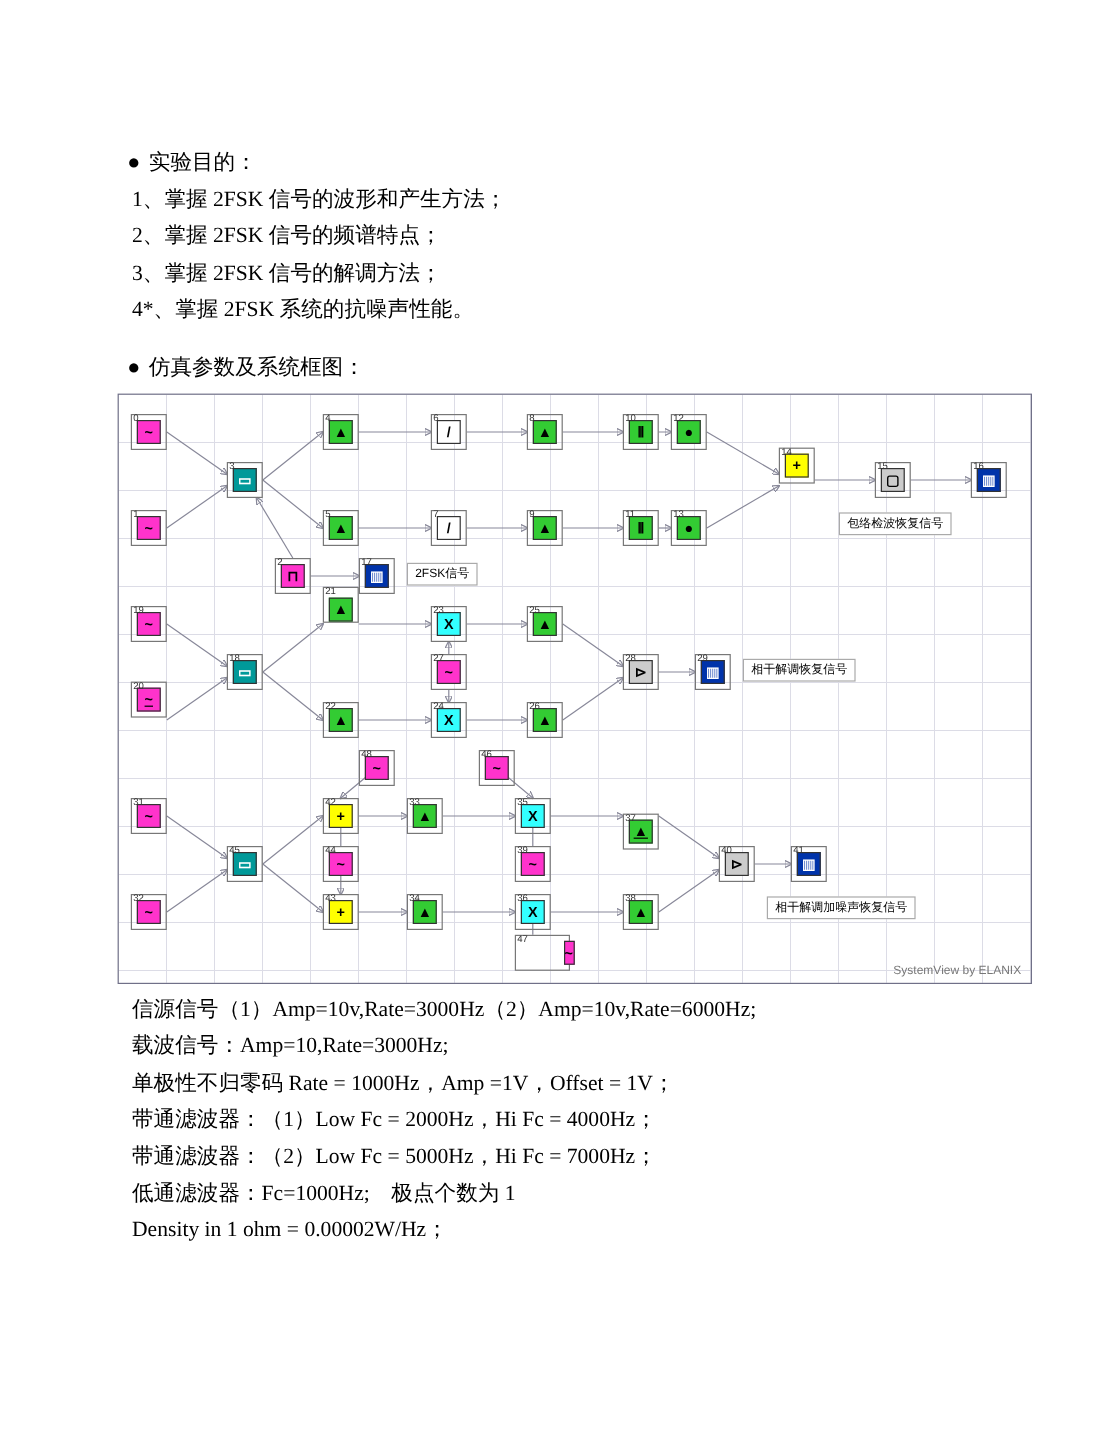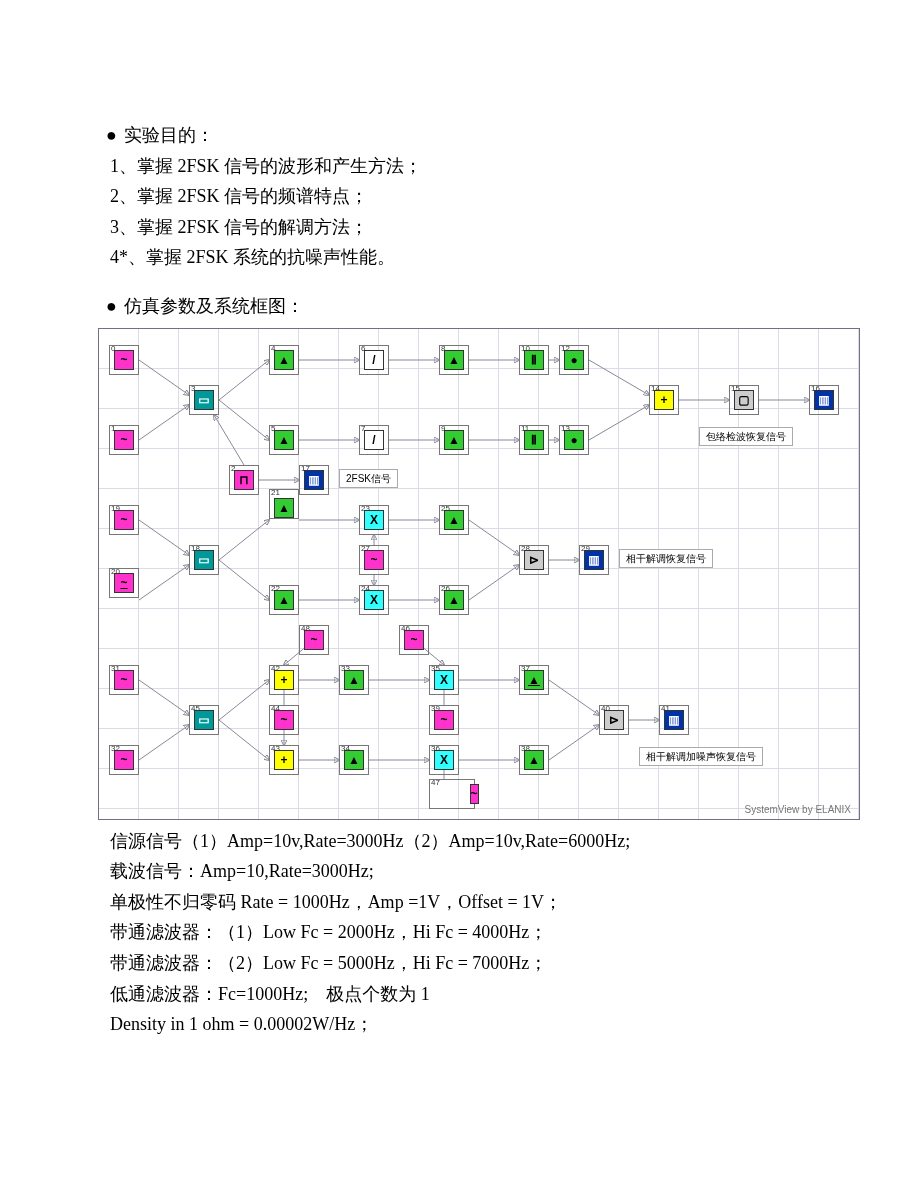--- a/index.html
+++ b/index.html
@@ -149,21 +149,21 @@
         <span class="ic">▲</span>
       </div>
       <div class="blk green" style="left: 420px; top: 96px;">
         <span class="id">11</span>
         <span class="ic">⦀</span>
       </div>
       <div class="blk green" style="left: 460px; top: 96px;">
         <span class="id">13</span>
         <span class="ic">●</span>
       </div>
-      <div class="blk yellow" style="left: 550px; top: 56px;">
+      <div class="blk yellow" style="left: 550px; top: 44px;">
         <span class="id">14</span>
         <span class="ic">+</span>
       </div>
       <div class="blk gray" style="left: 630px; top: 56px;">
         <span class="id">15</span>
         <span class="ic">▢</span>
       </div>
       <div class="blk blue" style="left: 710px; top: 56px;">
         <span class="id">16</span>
         <span class="ic">▥</span>
@@ -249,21 +249,21 @@
         <span class="ic">+</span>
       </div>
       <div class="blk green" style="left: 240px; top: 336px;">
         <span class="id">33</span>
         <span class="ic">▲</span>
       </div>
       <div class="blk cyan" style="left: 330px; top: 336px;">
         <span class="id">35</span>
         <span class="ic">X</span>
       </div>
-      <div class="blk green" style="left: 420px; top: 336px; text-decoration: underline;">
+      <div class="blk green" style="left: 420px; top: 349px; text-decoration: underline;">
         <span class="id">37</span>
         <span class="ic">▲</span>
       </div>
       <div class="blk magenta" style="left: 170px; top: 376px;">
         <span class="id">44</span>
         <span class="ic">~</span>
       </div>
       <div class="blk yellow" style="left: 170px; top: 416px;">
         <span class="id">43</span>
         <span class="ic">+</span>

